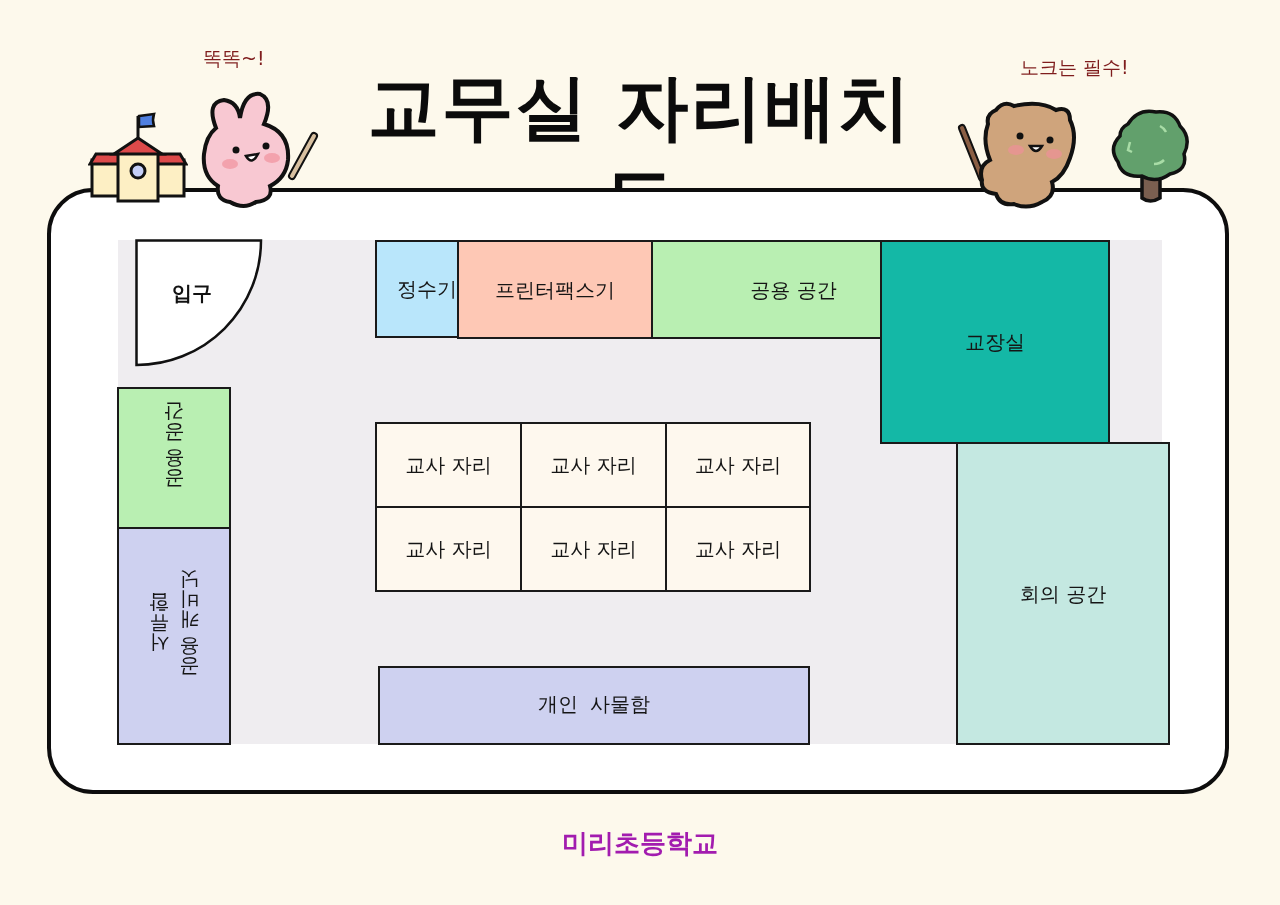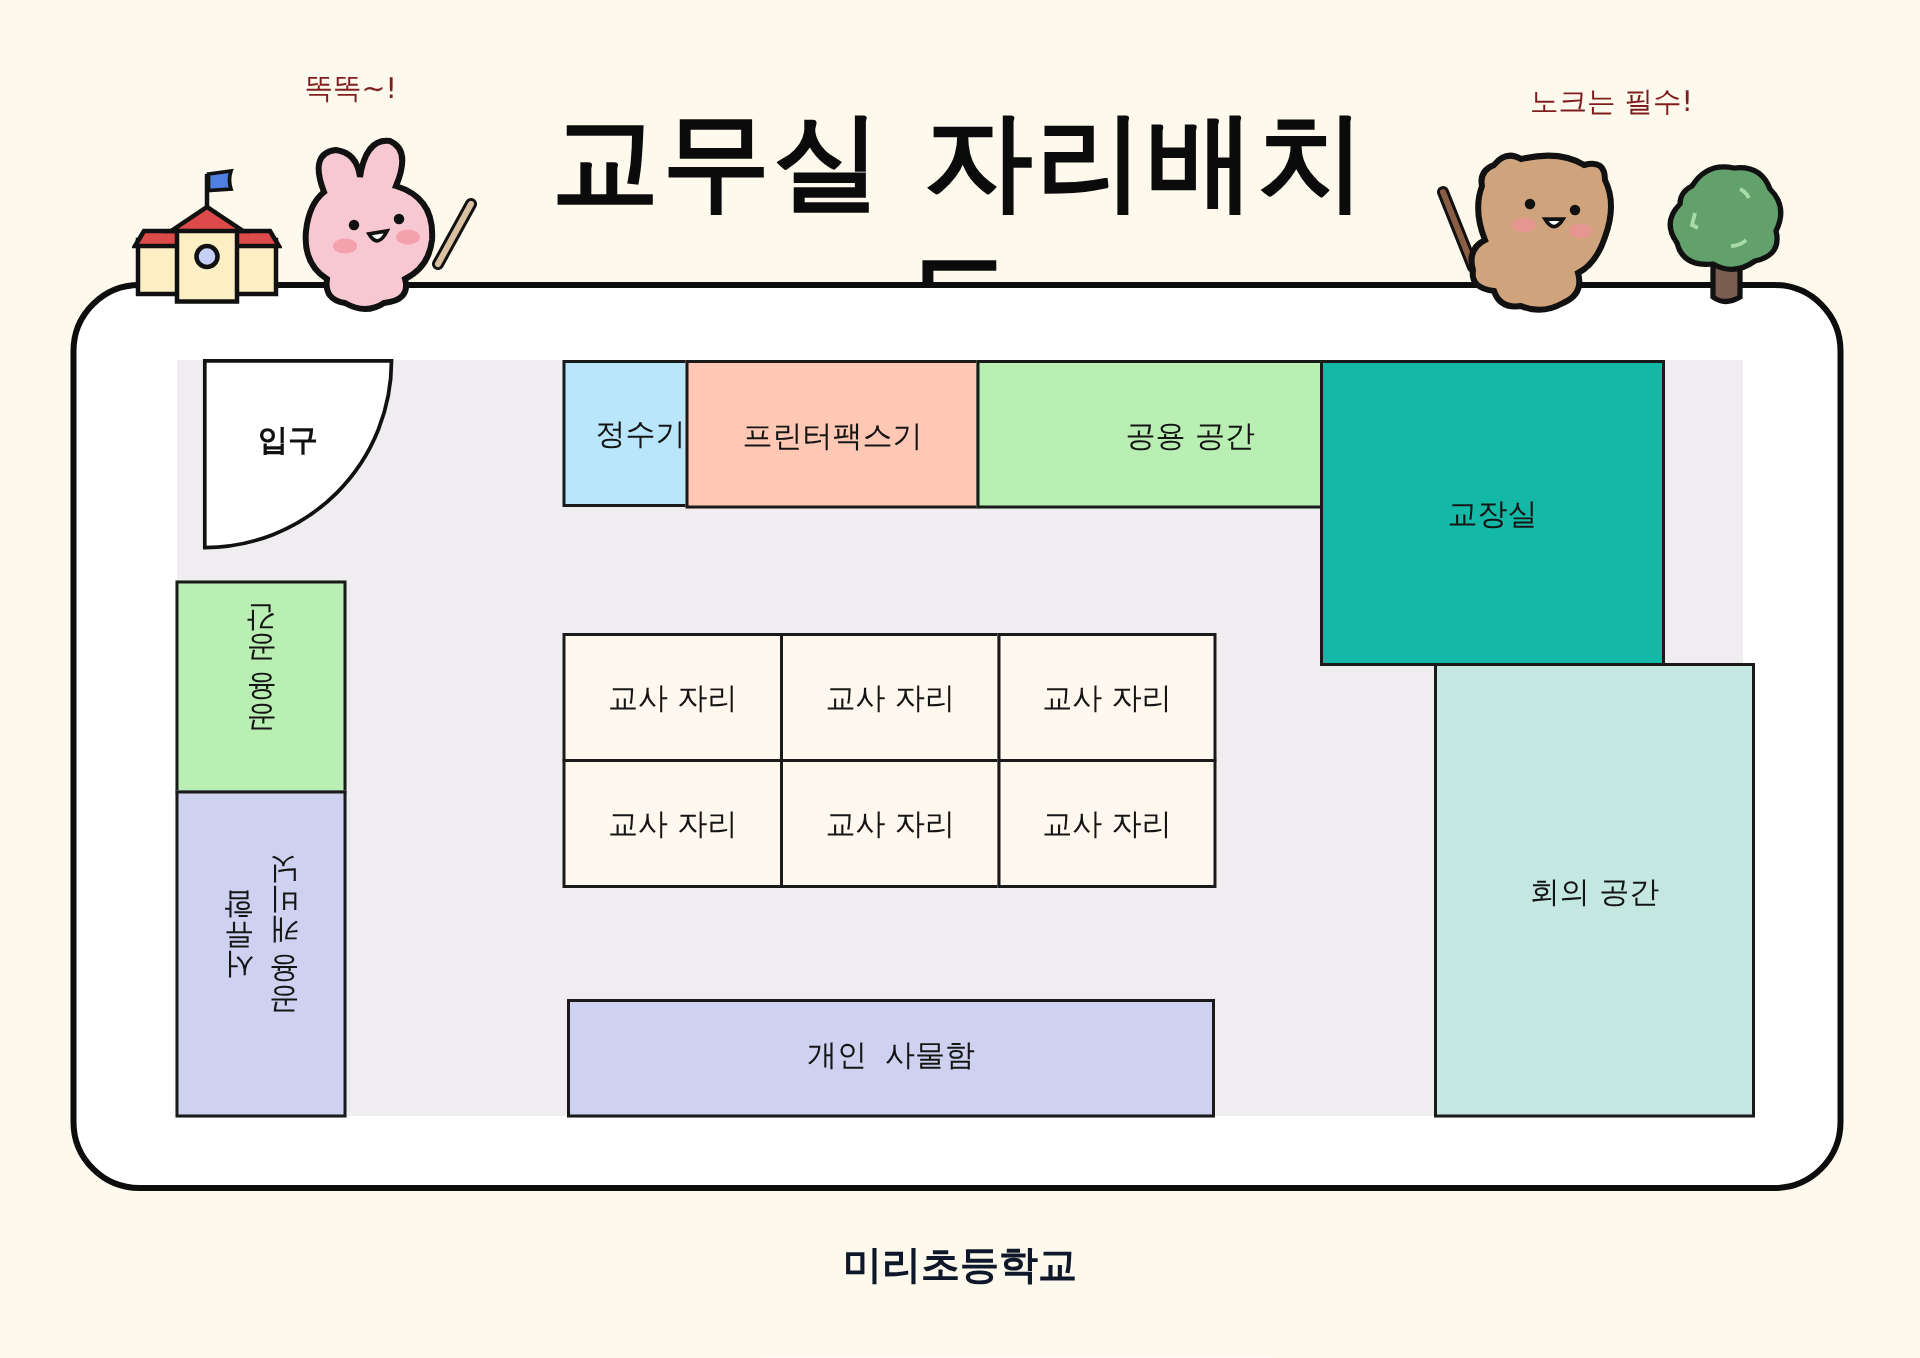--- a/index.html
+++ b/index.html
@@ -21,21 +21,21 @@
     background: #ffffff; border: 4px solid #0d0d0d; border-radius: 46px;
     box-sizing: border-box;
   }
   .floor { left: 118px; top: 240px; width: 1044px; height: 504px; background: #efedf0; }
   .room {
     position: absolute; box-sizing: border-box; border: 2px solid #1a1a1a;
     display: flex; align-items: center; justify-content: center; text-align: center;
     font-size: 20px; line-height: 30px; color: #151515;
   }
   .vert { writing-mode: vertical-rl; transform: rotate(180deg); }
-  .footer { left: 440px; top: 826px; width: 400px; text-align: center; font-size: 26px; font-weight: bold; color: #0f172a; }
+  .footer { left: 440px; top: 826px; width: 400px; text-align: center; font-size: 26px; font-weight: bold; color: #a21caf; }
 </style>
 </head>
 <body>
 
 <div class="abs title">교무실 자리배치도</div>
 
 <div class="abs bubble" style="left:203px; top:46px;">똑똑~!</div>
 <div class="abs bubble" style="left:1020px; top:55px;">노크는 필수!</div>
 
 <div class="abs frame"></div>

